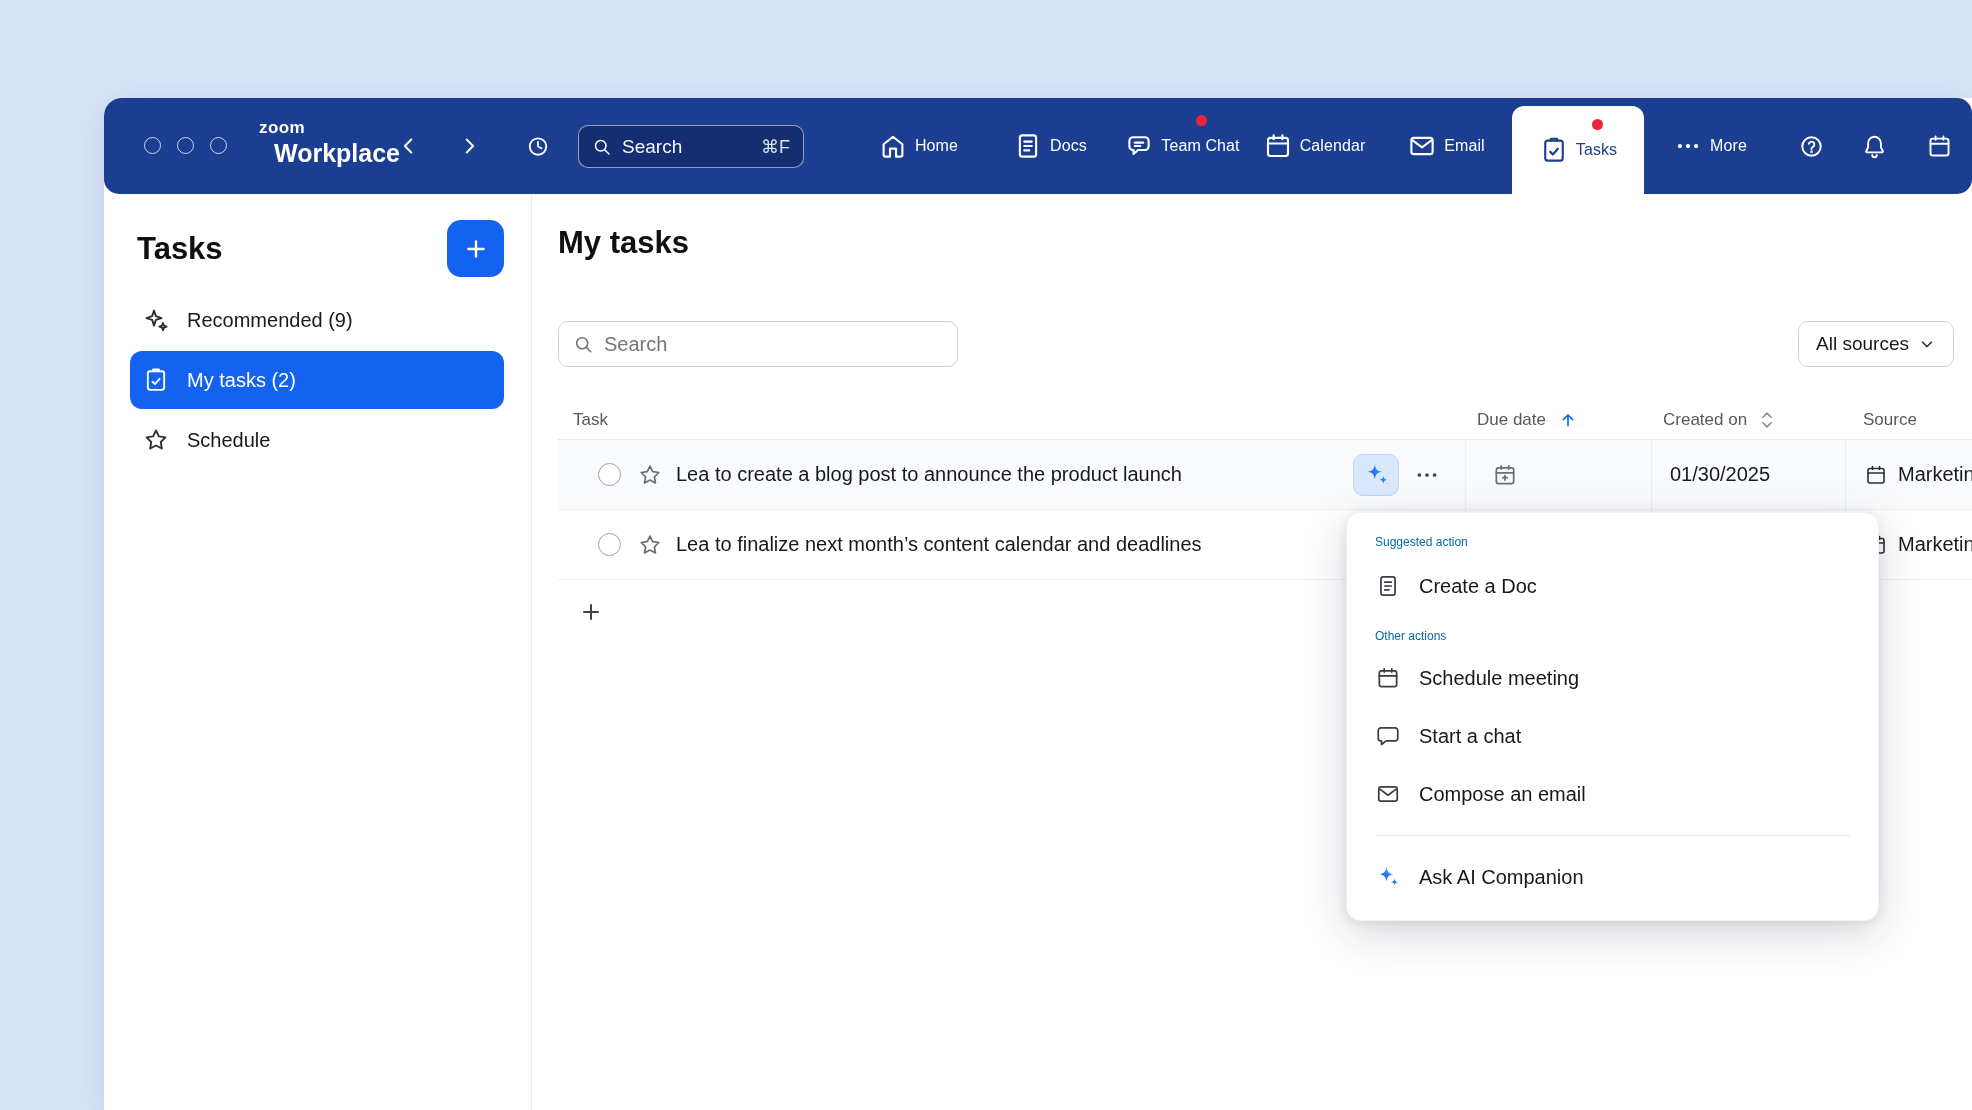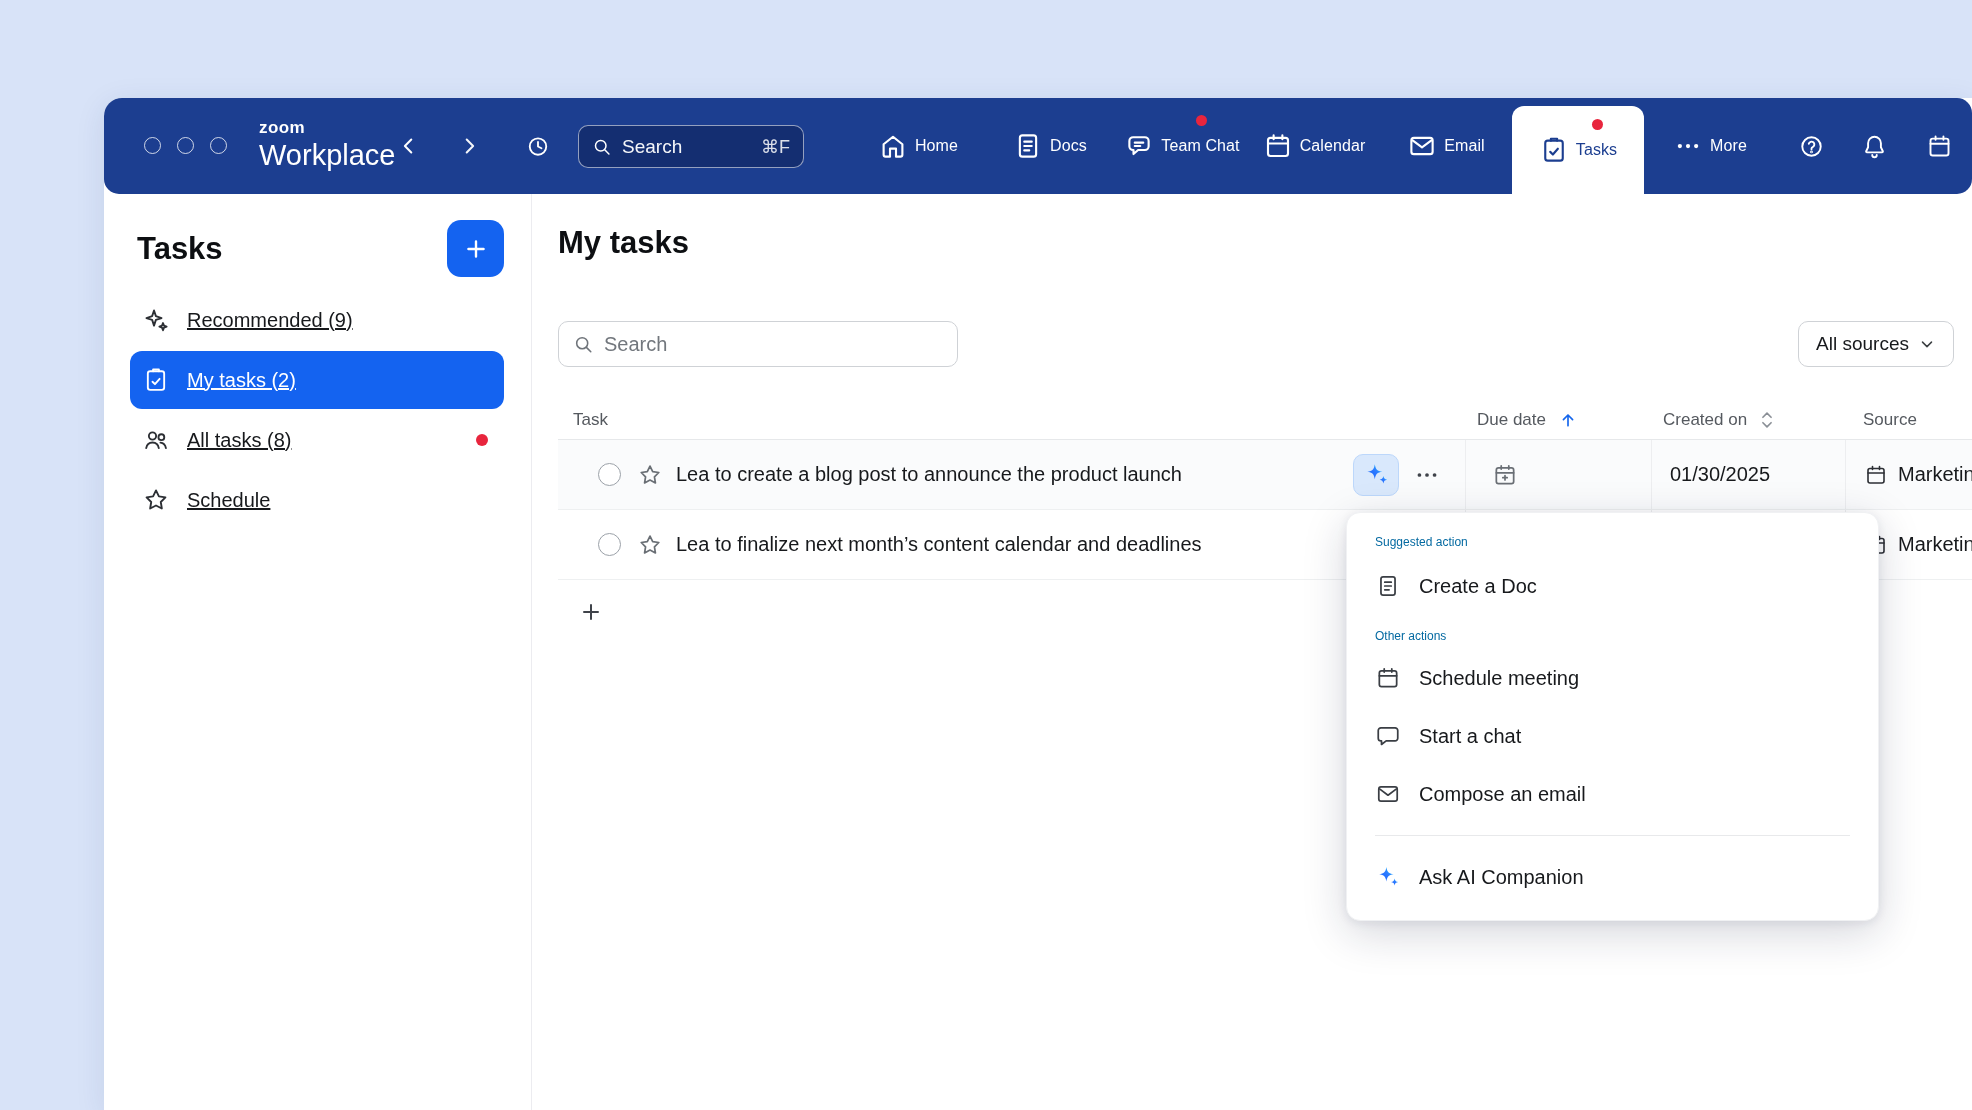--- a/index.html
+++ b/index.html
@@ -18,21 +18,21 @@
     display:flex; flex-direction:column;
     box-shadow:0 6px 30px rgba(30,50,100,.10);
   }
 
   
   .topbar { flex:0 0 96px; height:96px; background:#1c3e90; position:relative; color:#fff;border-radius:15px; }
   .win-controls { position:absolute; left:40px; top:39px; display:flex; gap:16px; }
   .win-circle { width:17px; height:17px; border-radius:50%; border:1.6px solid rgba(255,255,255,.78); }
   .logo { position:absolute; left:155px; top:21px; line-height:1.1; cursor:default; }
   .logo-top { font-size:17px; font-weight:700; letter-spacing:.4px; }
-  .logo-bottom { font-size:29px; font-weight:400; margin-top:2px; }
+  .logo-bottom { font-size:25px; font-weight:700; margin-top:2px;margin-left:15px; }
   .tb-btn { position:absolute; width:34px; height:34px; top:31px; display:flex; align-items:center; justify-content:center; cursor:pointer; }
   .tb-search {
     position:absolute; left:474px; top:27px; width:226px; height:43px;
     background:rgba(6,18,56,.35); border:1px solid rgba(255,255,255,.55); border-radius:10px;
     display:flex; align-items:center; padding:0 13px; gap:10px; cursor:pointer;
   }
   .tb-search-text { font-size:19px; color:rgba(255,255,255,.96); }
   .tb-search-shortcut { margin-left:auto; font-size:18px; color:rgba(255,255,255,.85); }
 
   .nav { position:absolute; left:748px; top:0; height:96px; display:flex; }
@@ -63,21 +63,21 @@
   .sidebar { width:428px; background:#fff; border-right:1px solid #ececf0; }
   .sidebar-head { display:flex; align-items:center; justify-content:space-between; padding:26px 27px 14px 33px; }
   .sidebar-title { font-size:31px; font-weight:700; color:#0d0f12; }
   .add-btn {
     width:57px; height:57px; border-radius:14px; background:#1463f0; border:none;
     display:flex; align-items:center; justify-content:center; cursor:pointer; color:#fff;
   }
   .sidebar-list { padding:0 27px 0 26px; }
   .side-item {
     height:58px; border-radius:12px; display:flex; align-items:center; gap:17px;
-    padding:0 16px 0 12px; font-size:20px; color:#17191c; cursor:pointer; margin-bottom:2px;text-decoration:underline;
+    padding:0 16px 0 12px; font-size:20px; color:#17191c; cursor:pointer; margin-bottom:2px;
   }
   .side-item .si-icon { width:28px; height:28px; color:#2c2f34; }
   .side-item.selected { background:#1463f0; color:#fff; }
   .side-item.selected .si-icon { color:#fff; }
   .red-dot { width:12px; height:12px; border-radius:50%; background:#e8253d; margin-left:auto; }
 
   
   .main { flex:1; position:relative; background:#fff; overflow:hidden; }
   .main-title { position:absolute; left:26px; top:31px; font-size:31px; font-weight:700; color:#0d0f12; }
 
@@ -346,32 +346,20 @@
           <span class="si-icon">
             <svg width="28" height="28" viewBox="0 0 24 24" fill="none" stroke="currentColor" stroke-width="1.6" stroke-linecap="round" stroke-linejoin="round">
                 <rect x="5" y="4.5" width="14" height="16" rx="2"></rect>
                 <path d="M9.5 4.5V3h5v1.5"></path>
                 <path d="m9 13.5 2.1 2.1 4-4.6"></path>
               </svg>
           </span>
           <span>My tasks (2)</span>
         </div>
 
-        <div class="side-item">
-          <span class="si-icon">
-            <svg width="28" height="28" viewBox="0 0 24 24" fill="none" stroke="currentColor" stroke-width="1.6" stroke-linecap="round" stroke-linejoin="round">
-                <circle cx="9" cy="8.6" r="3.1"></circle>
-                <path d="M3.6 19c.5-3.1 2.8-4.9 5.4-4.9s4.9 1.8 5.4 4.9"></path>
-                <circle cx="16.6" cy="9.6" r="2.5"></circle>
-                <path d="M15.8 14.3c2.5.3 4.2 1.9 4.7 4.6"></path>
-              </svg>
-          </span>
-          <span>All tasks (8)</span>
-          <span class="red-dot"></span>
-        </div>
 
         <div class="side-item">
           <span class="si-icon">
             <svg width="28" height="28" viewBox="0 0 24 24" fill="none" stroke="currentColor" stroke-width="1.6" stroke-linejoin="round">
                 <path d="m12 3.8 2.5 5.1 5.6.8-4 4 .9 5.6-5-2.6-5 2.6.9-5.6-4-4 5.6-.8Z"></path>
               </svg>
           </span>
           <span>Schedule</span>
         </div>
       </div>

